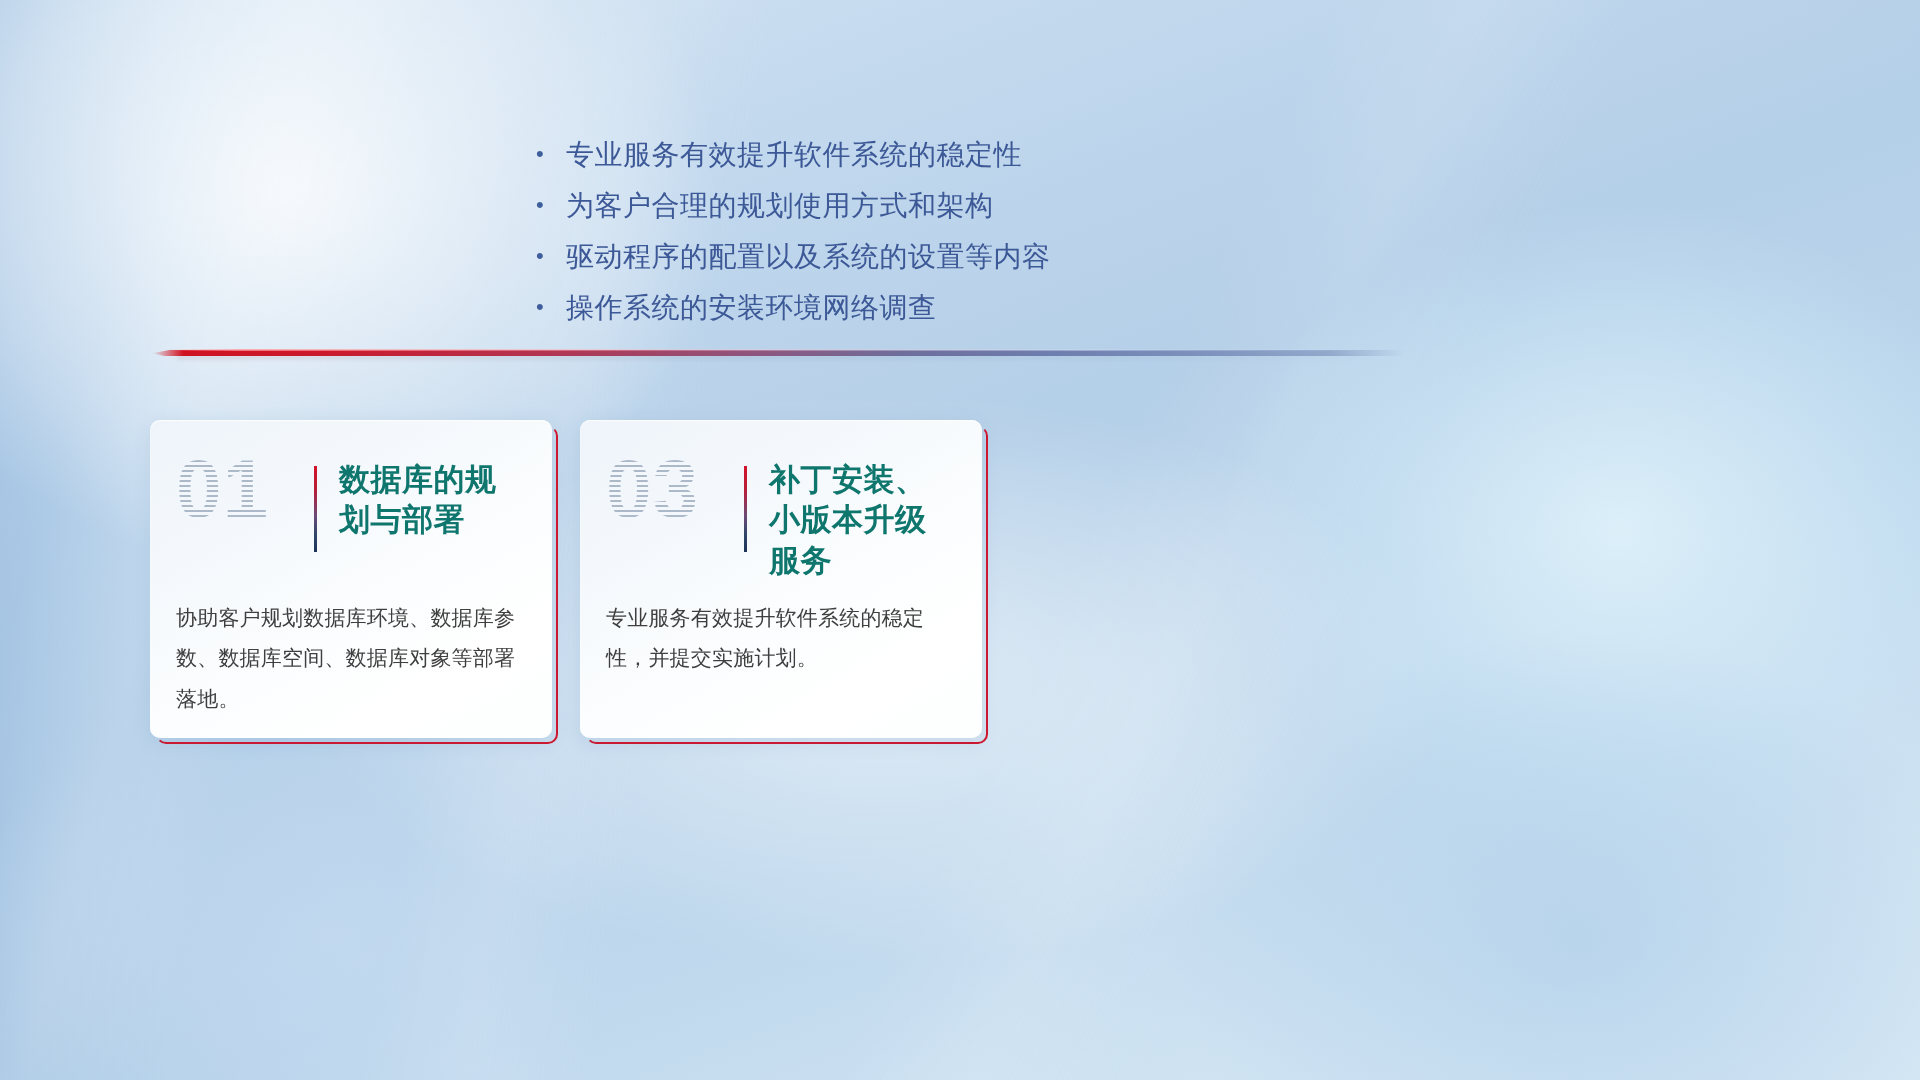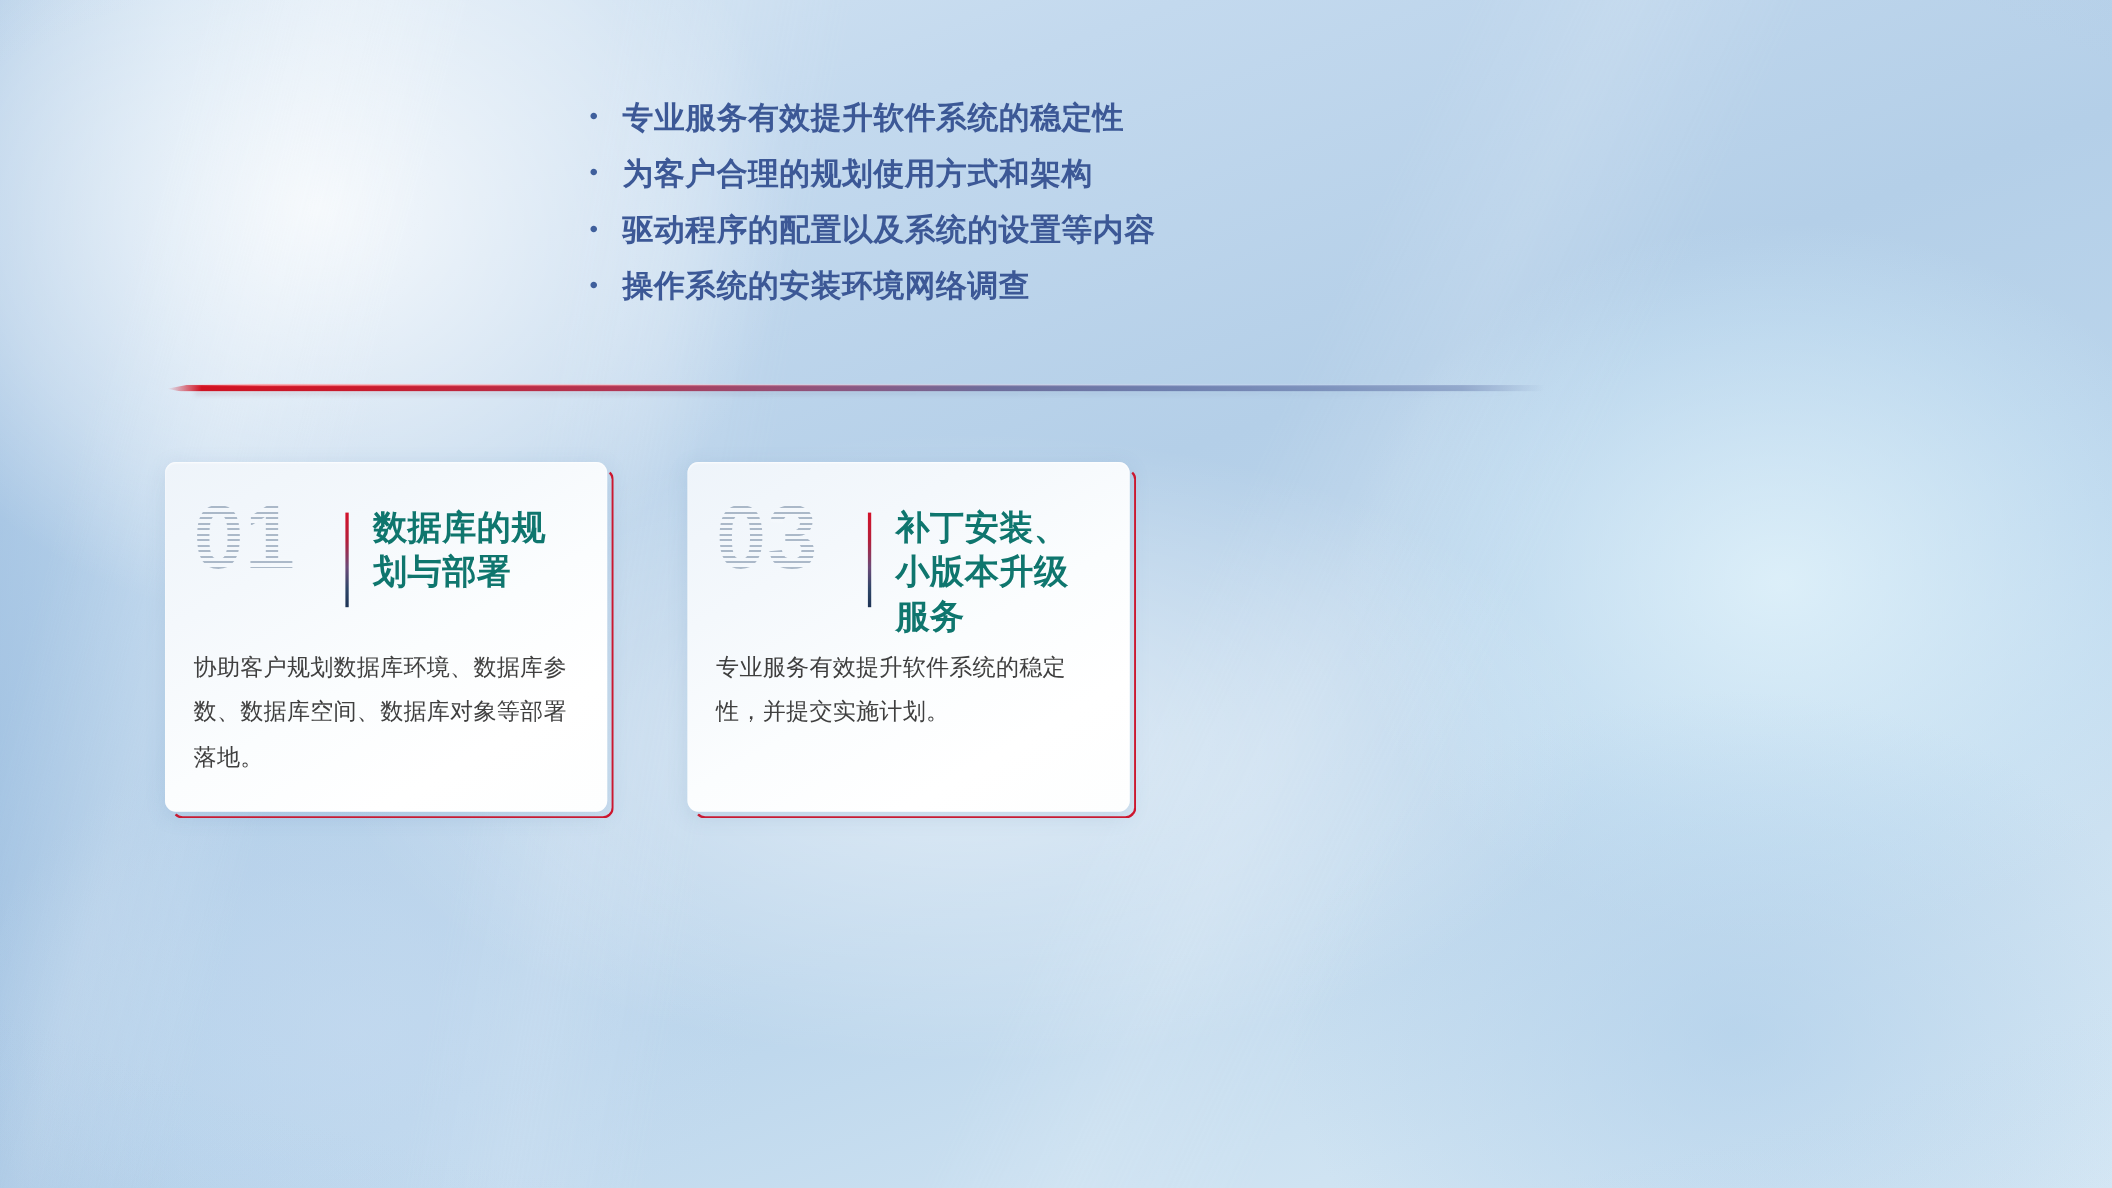--- a/index.html
+++ b/index.html
@@ -75,22 +75,23 @@
   }
   .bullet-dot {
     width:30px; flex:0 0 30px;
     color:#3f5f9c; font-size:22px; line-height:1;
     transform:translateY(-3px);
   }
   .bullet-text {
     font-size:28px;
     letter-spacing:.5px;
     color:#3c5896;
-    font-weight:700;
+    font-weight:400;
     white-space:nowrap;
+    margin-top:48px;
   }
 
   
   #divider {
     position:absolute; left:152px; top:348px; width:1252px; height:11px;
   }
   #divider .d-thick {
     position:absolute; left:0; top:2px; width:100%; height:6px;
     background:linear-gradient(90deg,
       rgba(215,20,34,0) 0%,
@@ -109,21 +110,21 @@
     position:absolute; left:1%; top:1px; width:99%; height:2px;
     background:linear-gradient(90deg, rgba(255,120,130,.0) 0%, rgba(255,150,155,.75) 6%, rgba(255,190,200,.35) 40%, rgba(200,215,240,.5) 75%, rgba(200,215,240,0) 100%);
   }
   #divider .d-shadow {
     position:absolute; left:2%; top:8px; width:97%; height:3px;
     background:linear-gradient(90deg, rgba(120,40,60,.16), rgba(90,110,150,.14) 60%, rgba(120,150,190,0));
     filter:blur(2px);
   }
 
   
-  #cards { position:absolute; left:150px; top:420px; display:flex; gap:73px; }
+  #cards { position:absolute; left:150px; top:420px; display:flex; gap:28px; }
 
   .card {
     position:relative;
     width:402px; height:318px;
     border-radius:10px;
     padding:32px 30px 0 26px;
   }
   
   .card-accent {
     position:absolute; left:6px; top:6px; width:402px; height:318px;
@@ -175,21 +176,21 @@
   .card-title {
     flex:1;
     font-size:31px;
     font-weight:700;
     line-height:1.30;
     color:#0f766e;
     letter-spacing:.5px;
     padding-top:4px;
   }
   .card-body {
-    margin-top:16px;
+    margin-top:26px;
     font-size:21px;
     line-height:1.92;
     color:#3f3f3f;
     letter-spacing:.2px;
   }
 </style>
 </head>
 <body>
 
 <div id="bg">

